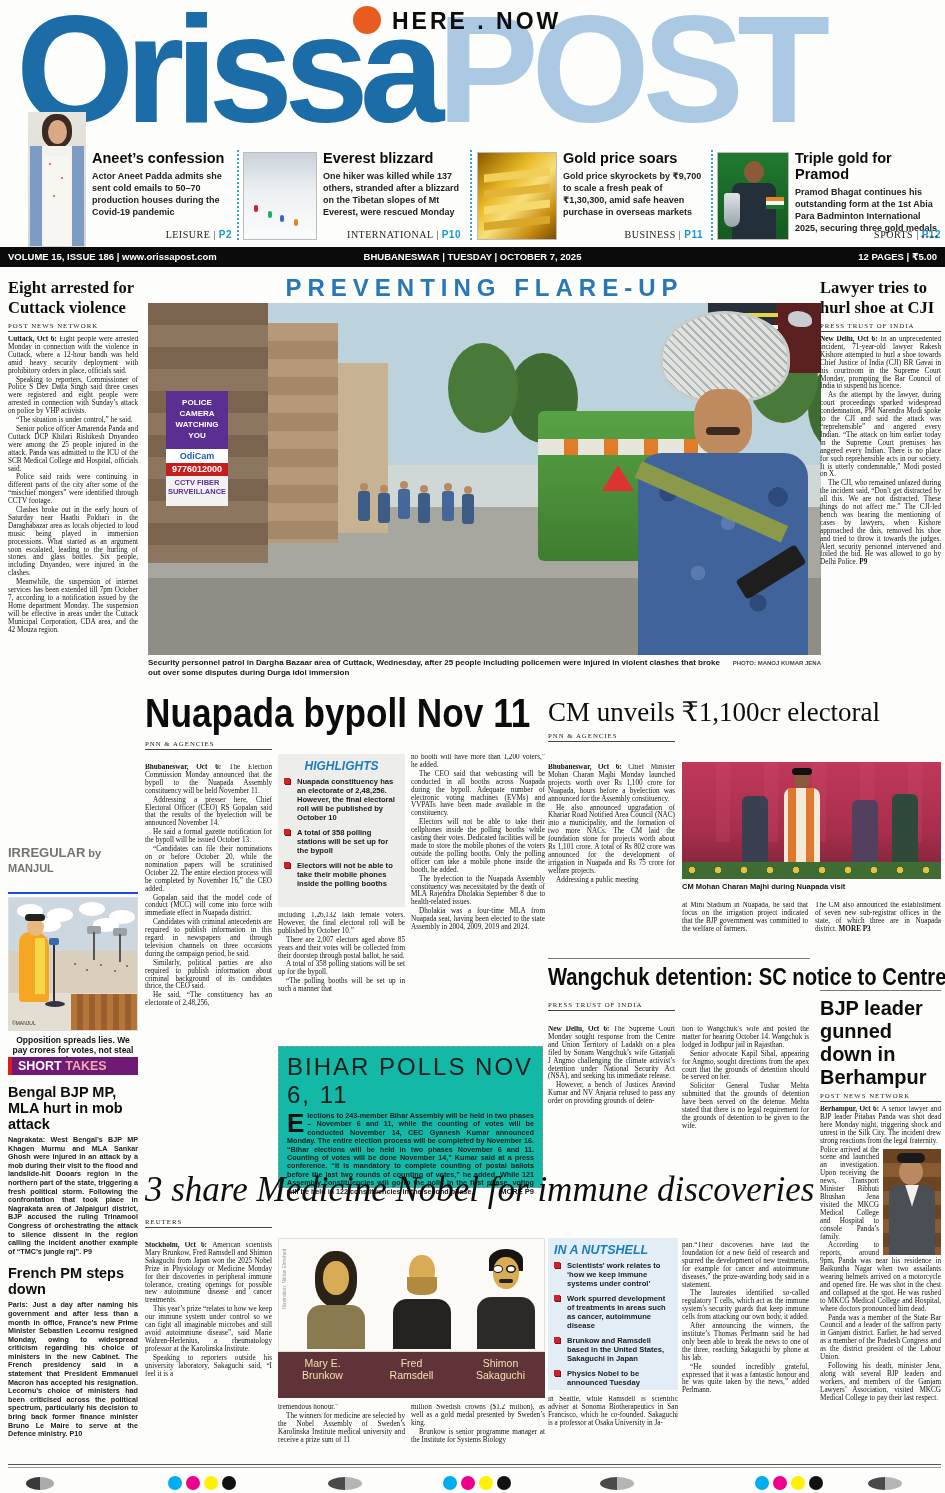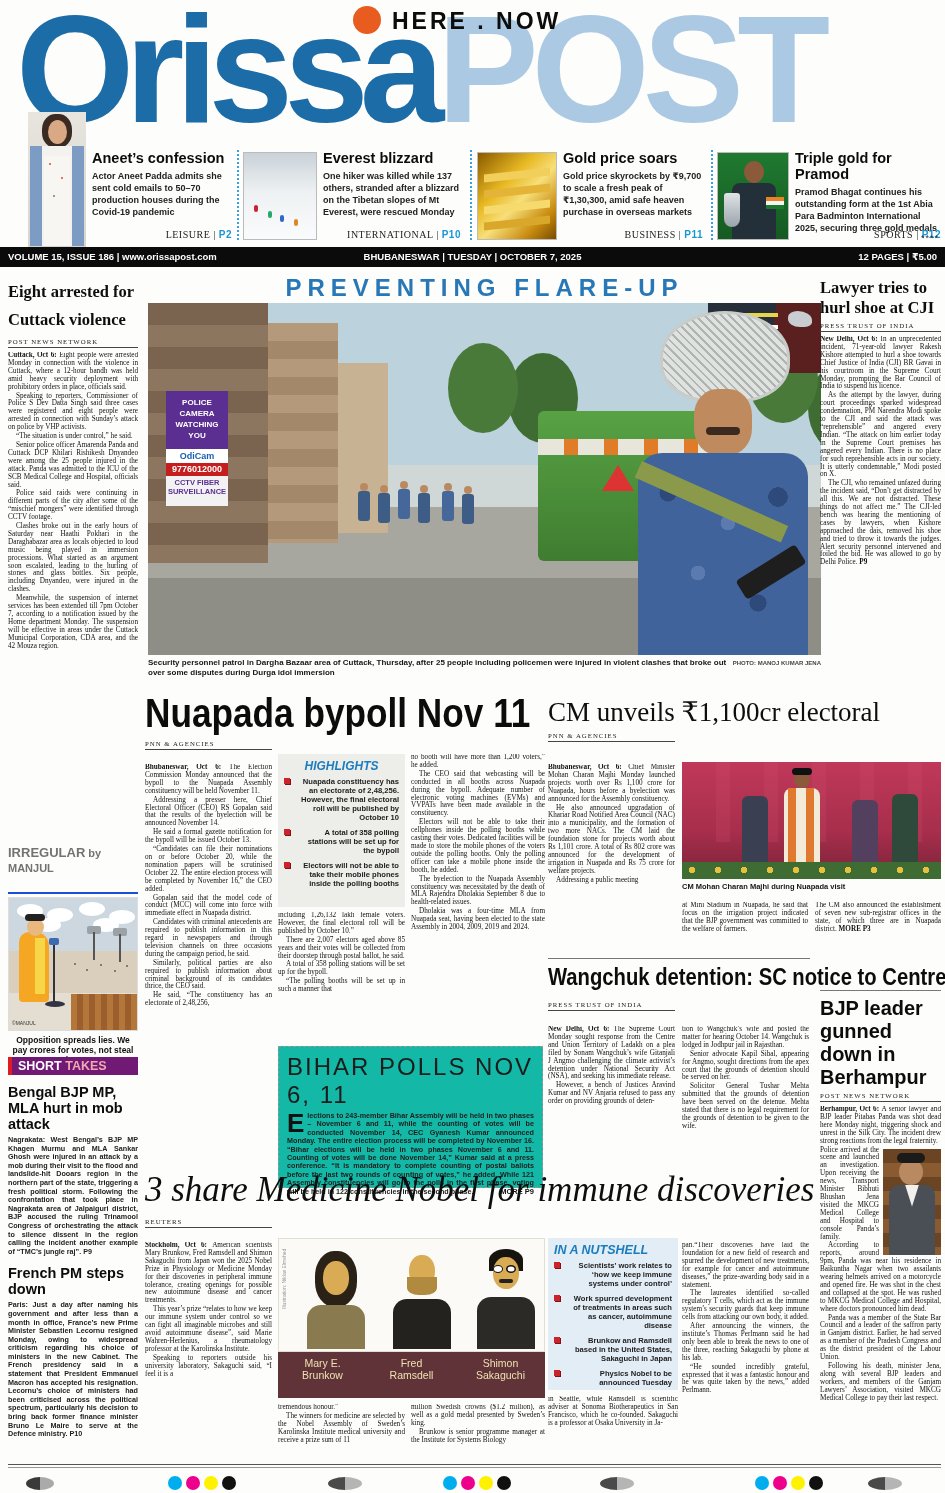--- a/index.html
+++ b/index.html
@@ -44,21 +44,21 @@
                letter-spacing:6px;color:#2878b8;text-align:center;}
   .caption{font-family:"Liberation Sans","DejaVu Sans",sans-serif;font-weight:bold;font-size:8px;line-height:10px;color:#161616;}
   .credit{float:right;font-size:6px;color:#444;font-weight:bold;}
 
   
   .hlbox{background:#ededea;padding:5px 6px;box-sizing:border-box;overflow:hidden;}
   .hlbox.blue{background:#e3edf6;}
   .hl-title{font-family:"Liberation Sans","DejaVu Sans",sans-serif;font-weight:bold;font-style:italic;
             font-size:12px;color:#1a7dc0;text-align:center;margin-bottom:4px;}
   .hl-title.left{text-align:left;font-size:12.5px;}
-  .bullets p{position:relative;margin:0 0 6px 0;padding-left:13px;text-align:right;
+  .bullets p{position:relative;margin:0 0 6px 0;padding-left:13px;text-align:left;
              font-family:"Liberation Sans","DejaVu Sans",sans-serif;font-weight:bold;font-size:7.6px;line-height:9px;color:#1d1d1d;}
   .bullets p::before{content:"";position:absolute;left:0;top:1px;width:6px;height:6px;background:#cc2229;box-shadow:1px 1px 0 #7e1216;}
 
   
   .bihar{border:1.5px dashed #999;background:#14b8a6;padding:4px 8px;box-sizing:border-box;}
   .bihar-h{font-family:"Liberation Sans","DejaVu Sans",sans-serif;font-size:24px;letter-spacing:2px;color:#1c1c1c;margin:2px 0 3px 0;}
   .dropcap{float:left;font-family:"Liberation Sans",sans-serif;font-weight:bold;font-size:26px;line-height:22px;margin:0 3px 0 0;color:#111;}
   .more-tag{text-align:right;font-family:"Liberation Sans",sans-serif;font-weight:bold;font-size:7.5px;color:#111;}
 
   
@@ -148,21 +148,21 @@
 
   <div class="stars">****</div>
 
   <div class="datebar">
     <span style="position:absolute;left:8px;">VOLUME 15, ISSUE 186 | www.orissapost.com</span>
     <span style="position:absolute;left:0;width:945px;text-align:center;">BHUBANESWAR | TUESDAY | OCTOBER 7, 2025</span>
     <span style="position:absolute;right:8px;">12 PAGES | ₹5.00</span>
   </div>
 
   <div class="abs" style="left:8px;top:278px;width:130px;height:562px;overflow:hidden;">
-    <div class="h1-serif" style="font-size:16.5px;line-height:28px;">Eight arrested for Cuttack violence</div>
+    <div class="h1-serif" style="font-size:16.5px;line-height:20px;">Eight arrested for Cuttack violence</div>
     <div class="byline">POST NEWS NETWORK</div>
     <div class="colbody" style="margin-top:4px;height:492px;">
         <p><b>Cuttack, Oct 6: </b>Eight people were arrested Monday in connection with the violence in Cuttack, where a 12-hour bandh was held amid heavy security deployment with prohibitory orders in place, officials said.</p>
         <p>Speaking to reporters, Commissioner of Police S Dev Datta Singh said three cases were registered and eight people were arrested in connection with Sunday’s attack on police by VHP activists.</p>
         <p>“The situation is under control,” he said.</p>
         <p>Senior police officer Amarenda Panda and Cuttack DCP Khilari Rishikesh Dnyandeo were among the 25 people injured in the attack. Panda was admitted to the ICU of the SCB Medical College and Hospital, officials said.</p>
         <p>Police said raids were continuing in different parts of the city after some of the “mischief mongers” were identified through CCTV footage.</p>
         <p>Clashes broke out in the early hours of Saturday near Haathi Pokhari in the Daraghabazar area as locals objected to loud music being played in immersion processions. What started as an argument soon escalated, leading to the hurling of stones and glass bottles. Six people, including Dnyandeo, were injured in the clashes.</p>
         <p>Meanwhile, the suspension of internet services has been extended till 7pm October 7, according to a notification issued by the Home department Monday. The suspension will be effective in areas under the Cuttack Municipal Corporation, CDA area, and the 42 Mouza region.</p>
       </div>
@@ -232,21 +232,21 @@
         <div style="left:42px;top:0;width:130px;height:92px;border-radius:50% 50% 42% 42%;background:repeating-linear-gradient(45deg,#dfe2df 0 4px,#aeb4b2 4px 6px),repeating-linear-gradient(-45deg,transparent 0 4px,#9aa09e44 4px 6px);border:3px solid #c8ccc9;box-sizing:border-box;"></div>
         <div style="left:76px;top:78px;width:58px;height:66px;border-radius:40%;background:#c08a5f;"></div>
         <div style="left:88px;top:116px;width:34px;height:8px;border-radius:4px;background:#3a2a20;"></div>
         <div style="left:20px;top:142px;width:170px;height:202px;border-radius:24px 24px 0 0;background:radial-gradient(circle 14px at 30px 40px,#2e4a7a 60%,transparent 62%),radial-gradient(circle 12px at 90px 70px,#5b7bb0 60%,transparent 62%),radial-gradient(circle 16px at 140px 44px,#2e4a7a 60%,transparent 62%),radial-gradient(circle 12px at 60px 120px,#5b7bb0 60%,transparent 62%),radial-gradient(circle 14px at 120px 150px,#2e4a7a 60%,transparent 62%),#41639b;"></div>
         <div style="left:24px;top:150px;width:160px;height:18px;background:#8a9a4a;transform:rotate(24deg);transform-origin:left top;"></div>
         <div style="left:118px;top:250px;width:70px;height:22px;background:#1e1e1e;border-radius:4px;transform:rotate(-32deg);"></div>
       </div>
     </div>
     <div class="caption" style="position:absolute;left:0;top:384px;width:673px;">
       <span class="credit">PHOTO: MANOJ KUMAR JENA</span>
-      <span>Security personnel patrol in Dargha Bazaar area of Cuttack, Thursday, after 25 people including policemen were injured in violent clashes that broke out over some disputes during Durga idol immersion</span>
+      <span>Security personnel patrol in Dargha Bazaar area of Cuttack, Wednesday, after 25 people including policemen were injured in violent clashes that broke out over some disputes during Durga idol immersion</span>
     </div>
   </div>
 
   <div class="abs" style="left:820px;top:278px;width:121px;height:468px;overflow:hidden;">
     <div class="h1-serif" style="font-size:16.5px;line-height:20px;">Lawyer tries to hurl shoe at CJI</div>
     <div class="byline">PRESS TRUST OF INDIA</div>
     <div class="colbody" style="margin-top:4px;height:398px;">
         <p><b>New Delhi, Oct 6: </b>In an unprecedented incident, 71-year-old lawyer Rakesh Kishore attempted to hurl a shoe towards Chief Justice of India (CJI) BR Gavai in his courtroom in the Supreme Court Monday, prompting the Bar Council of India to suspend his licence.</p>
         <p>As the attempt by the lawyer, during court proceedings sparked widespread condemnation, PM Narendra Modi spoke to the CJI and said the attack was “reprehensible” and angered every Indian. “The attack on him earlier today in the Supreme Court premises has angered every Indian. There is no place for such reprehensible acts in our society. It is utterly condemnable,” Modi posted on X.</p>
         <p>The CJI, who remained unfazed during the incident said, “Don’t get distracted by all this. We are not distracted. These things do not affect me.” The CJI-led bench was hearing the mentioning of cases by lawyers, when Kishore approached the dais, removed his shoe and tried to throw it towards the judges. Alert security personnel intervened and foiled the bid. He was allowed to go by Delhi Police.<b class="tail"> P9</b></p>

